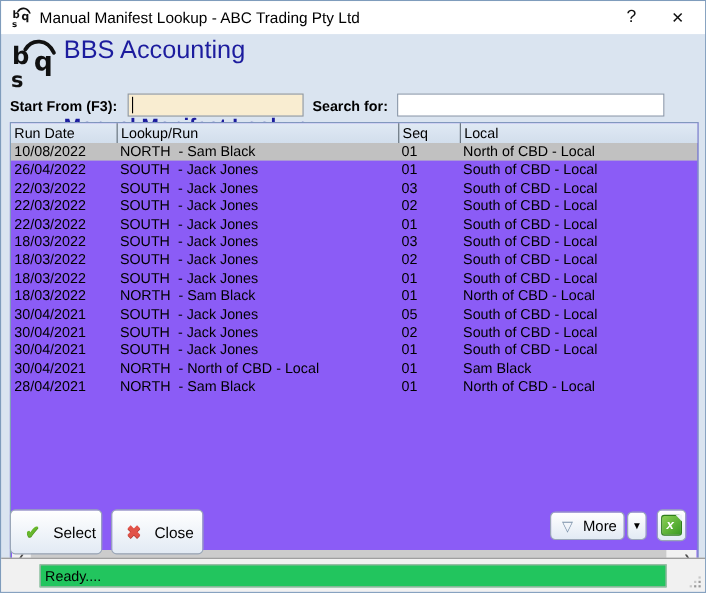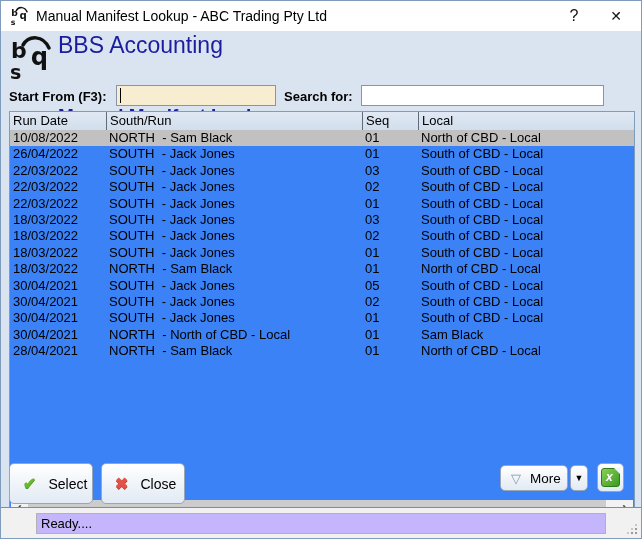--- a/index.html
+++ b/index.html
@@ -38,21 +38,21 @@
   .finput {
     position:absolute; top:84px; height:21px; border:1px solid #8795a8;
     font-size:13px; font-family:"Liberation Sans",sans-serif; padding:0 3px;
   }
   .finput.start { left:115px; width:160px; background:#f9edd1; }
   .finput.search { left:360px; width:243px; background:#ffffff; }
   .caret { position:absolute; left:119px; top:87px; width:1px; height:15px; background:#000; }
   
   .table-panel {
     position:absolute; left:8px; top:110px; width:626px; height:407px;
-    background:#3b82f6; border:1px solid #7f9db9;
+    background:#8b5cf6; border:1px solid #7f9db9;
   }
   .thead {
     display:grid; grid-template-columns:96px 256px 56px 1fr; height:18px;
     background:linear-gradient(#e0e9f4,#d2deec); font-size:13px; color:#000;
   }
   .thead .hcell { padding:1px 0 0 3px; white-space:pre; overflow:hidden; }
   .thead .hcell + .hcell { border-left:1px solid #5f6b76; }
   .tbody { position:absolute; top:18px; left:0; right:0; bottom:18px; overflow:hidden; }
   .trow {
     display:grid; grid-template-columns:96px 256px 56px 1fr;
@@ -95,21 +95,21 @@
     position:absolute; right:-1px; top:-1px; width:0; height:0;
     border-left:6px solid transparent; border-top:6px solid #eef3f8;
   }
   
   .statusbar {
     position:absolute; left:0; right:0; bottom:0; height:31px;
     background:#f1f1f1; border-top:1px solid #8a8a8a;
   }
   .status-panel {
     position:absolute; left:35px; top:5px; width:570px; height:21px;
-    border:1px solid #b2b2b2; background:#c4b5fd;
+    border:1px solid #b2b2b2; background:#22c55e;
     font-size:13px; color:#000; padding:2px 0 0 4px;
   }
   .grip { position:absolute; right:4px; bottom:4px; width:12px; height:12px; }
   .grip::before {
     content:""; position:absolute; right:0; bottom:0; width:2px; height:2px; background:#9a9a9a;
     box-shadow:-4px 0 #9a9a9a, -8px 0 #c7c7c7, 0 -4px #9a9a9a, -4px -4px #c7c7c7, 0 -8px #c7c7c7;
   }
   svg text { font-family:"DejaVu Sans", sans-serif; }
 </style>
 </head>
@@ -144,21 +144,21 @@
 
   <div class="flabel start">Start From (F3):</div>
   <input class="finput start" type="text" value="" style="">
   <div class="caret"></div>
   <div class="flabel search">Search for:</div>
   <input class="finput search" type="text" value="" style="">
 
   <div class="table-panel">
     <div class="thead">
       <div class="hcell">Run Date</div>
-      <div class="hcell">South/Run</div>
+      <div class="hcell">Lookup/Run</div>
       <div class="hcell">Seq</div>
       <div class="hcell">Local</div>
     </div>
     <div class="tbody">
         <div class="trow selected">
           <div class="tcell">10/08/2022</div>
           <div class="tcell">NORTH  - Sam Black</div>
           <div class="tcell">01</div>
           <div class="tcell">North of CBD - Local</div>
         </div>

